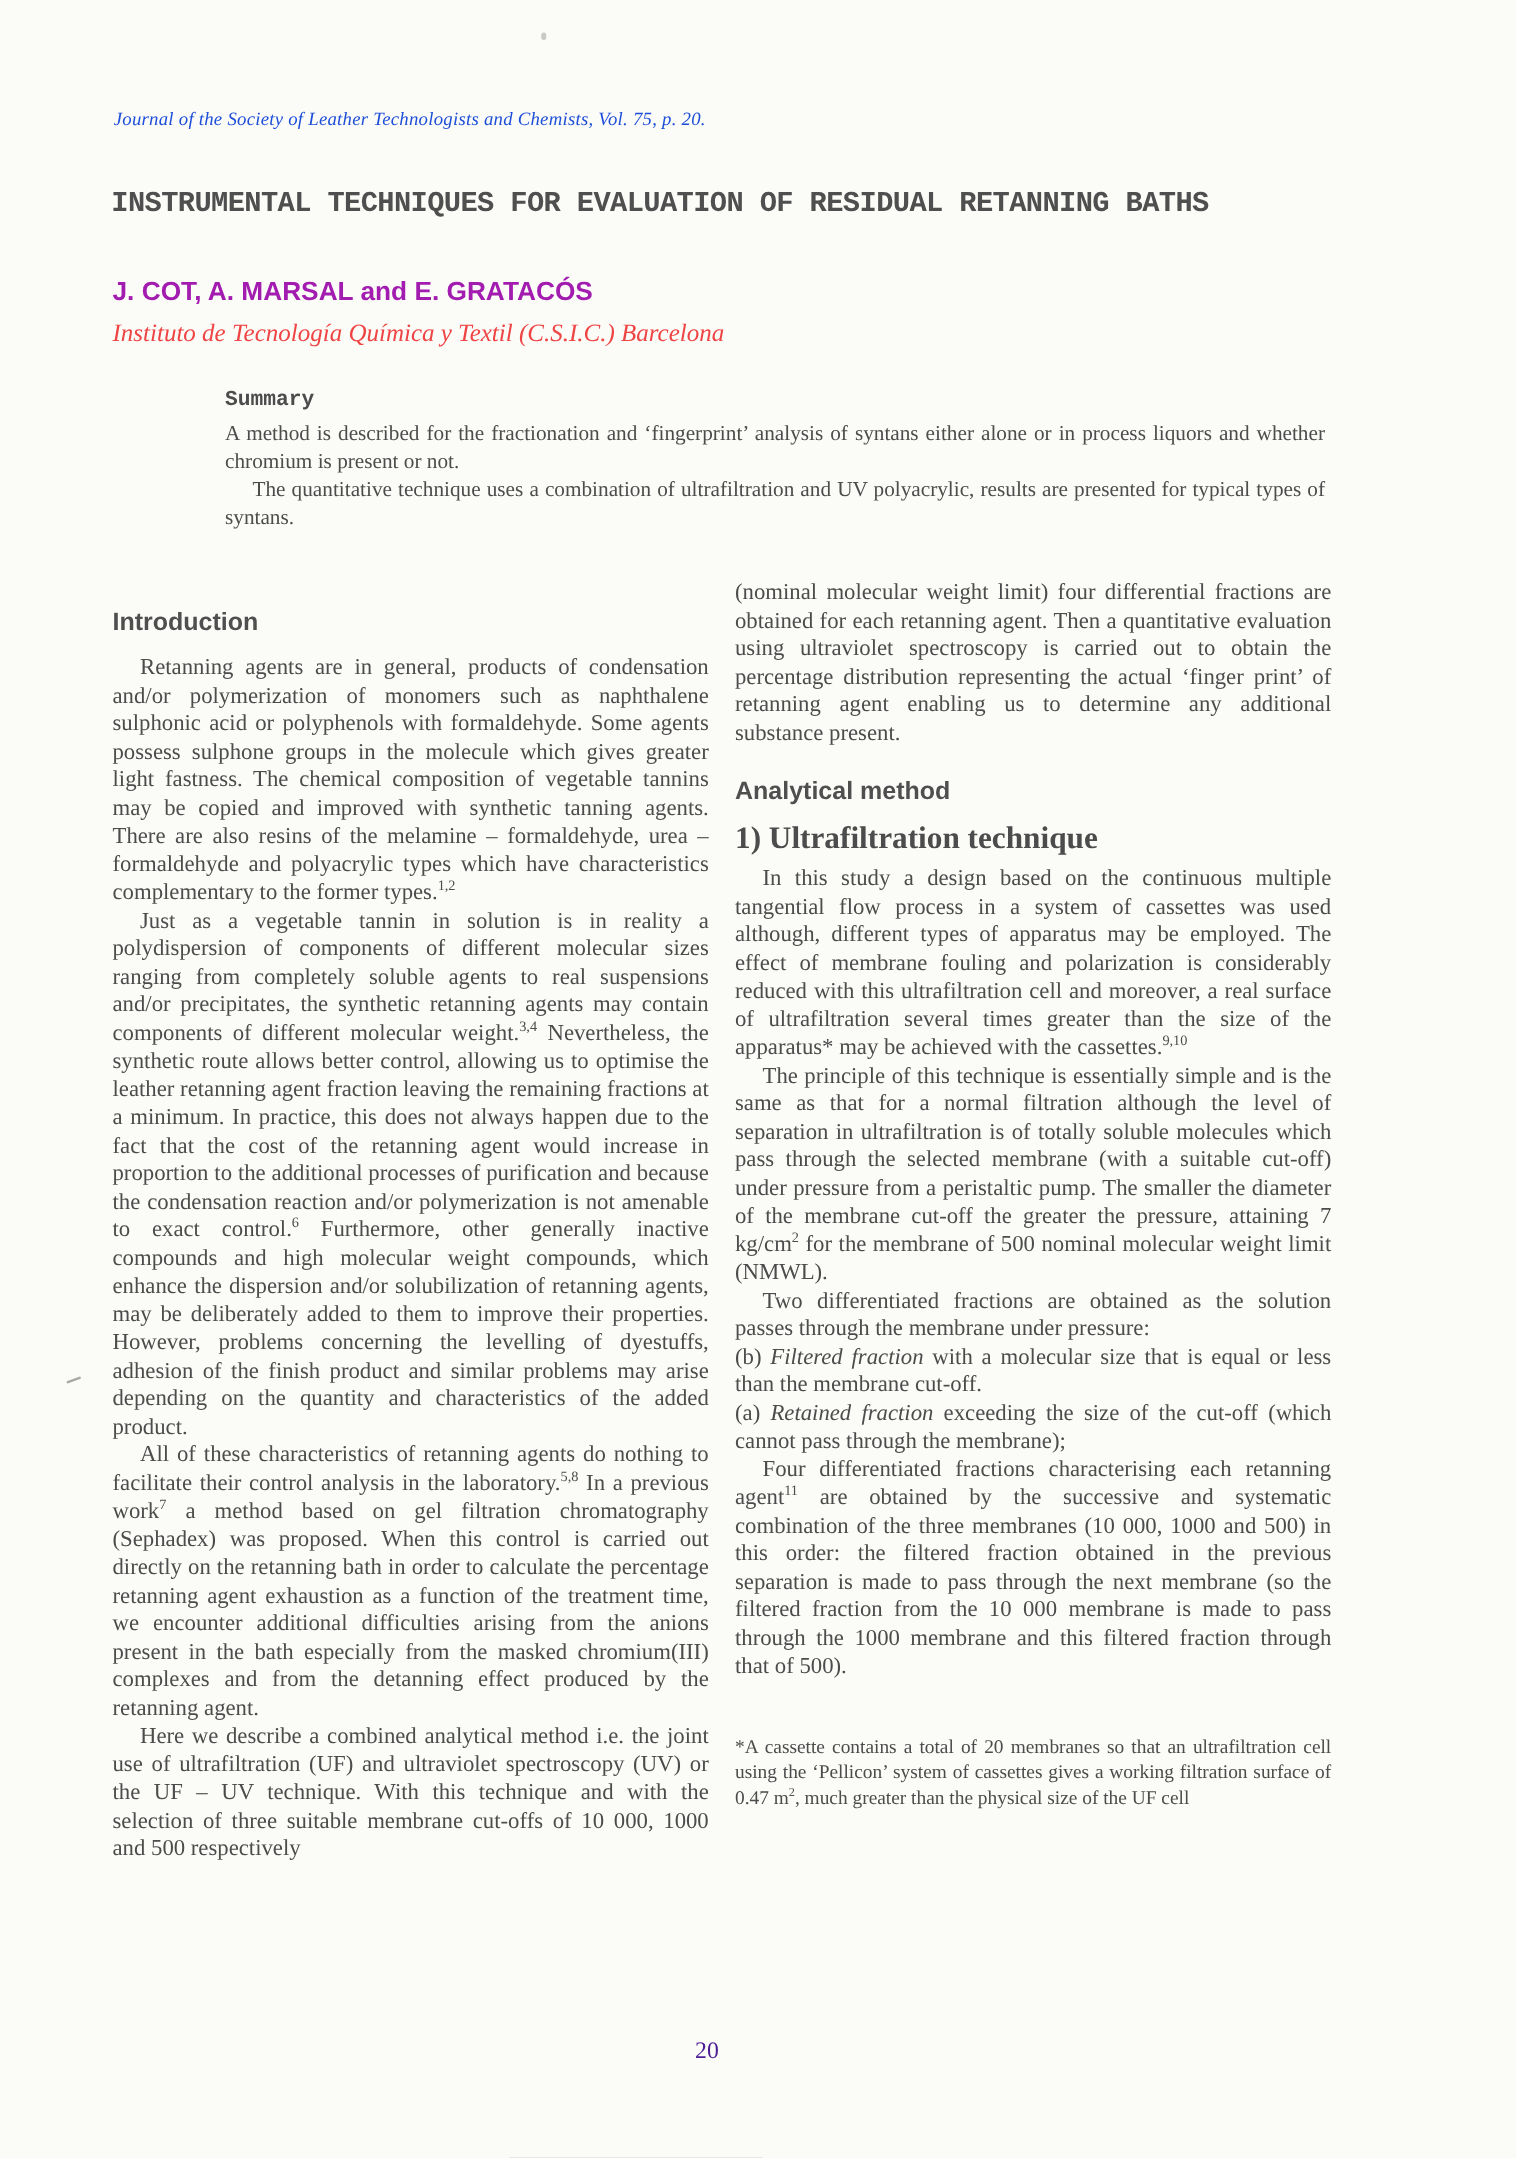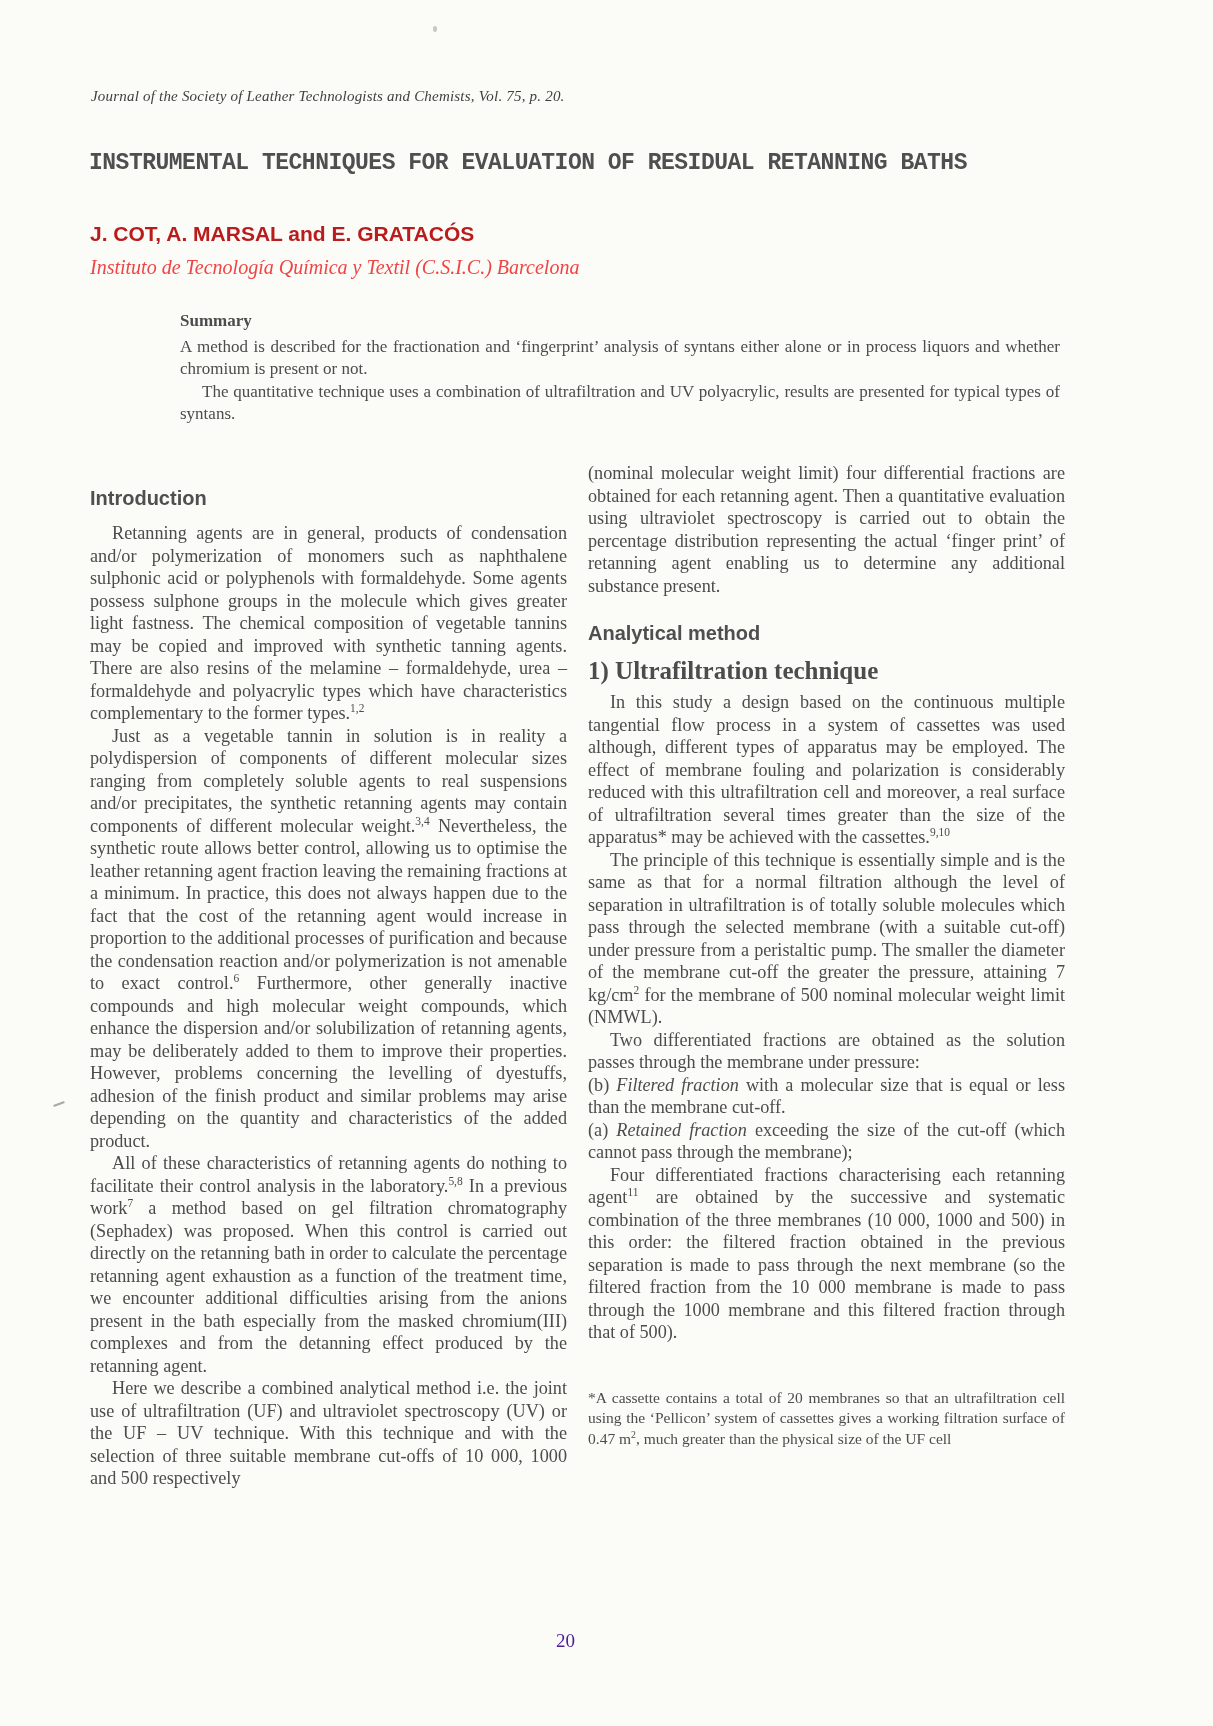--- a/index.html
+++ b/index.html
@@ -7,45 +7,46 @@
     position:relative;
     width:1213px; height:1726px;
     margin:0 auto;
     background:#fbfbf8;
     font-family:"Liberation Serif", serif;
     color:#4c4c4c;
     overflow:hidden;
   }
   .journal-line {
     position:absolute; left:91px; top:88px;
-    font-style:italic; font-size:15px; color:#404040;
+    font-style:italic; font-size:15px; color:#1d4ed8;
     letter-spacing:0.2px;
   }
   .title {
     position:absolute; left:89px; top:140px; width:880px;
     font-family:Liberation Mono, monospace;
     font-weight:bold; font-size:23px; line-height:46px;
     color:#4f4f4f; letter-spacing:-0.5px;
   }
   .authors {
     position:absolute; left:90px; top:222px;
     font-family:"Liberation Sans", sans-serif;
-    font-weight:bold; font-size:21px; color:#b91c1c;
+    font-weight:bold; font-size:21px; color:#a21caf;
   }
   .affiliation {
     position:absolute; left:90px; top:256px;
     font-style:italic; font-size:20px; color:#ef4444;
   }
   .summary-block {
     position:absolute; left:180px; top:310px; width:880px;
     font-size:17px; line-height:22.5px; text-align:justify;
   }
   .summary-heading {
     font-weight:bold; font-size:17px; margin:0 0 3px 0;
     text-align:left;
+    font-family:Liberation Mono, monospace;
   }
   .col { position:absolute; top:462px; width:477px; text-align:justify;
          font-size:18.2px; line-height:22.5px; }
   .col-left  { left:90px;  }
   .col-right { left:588px; }
   .blk-heading {
     font-family:"Liberation Sans", sans-serif;
     font-weight:bold; font-size:20px; color:#4f4f4f;
     margin:24px 0 12px 0; text-align:left; line-height:24px;
   }

